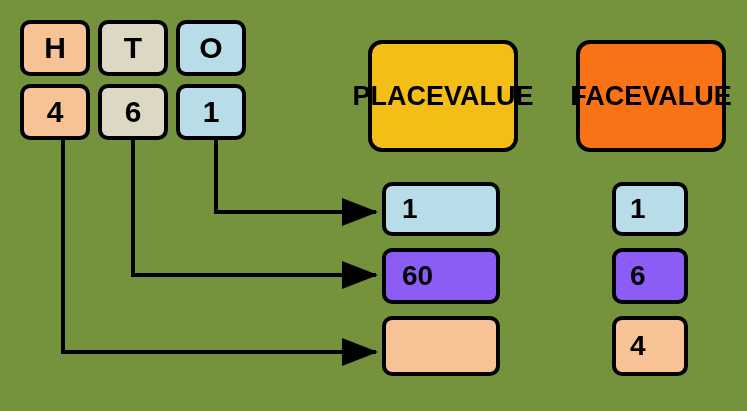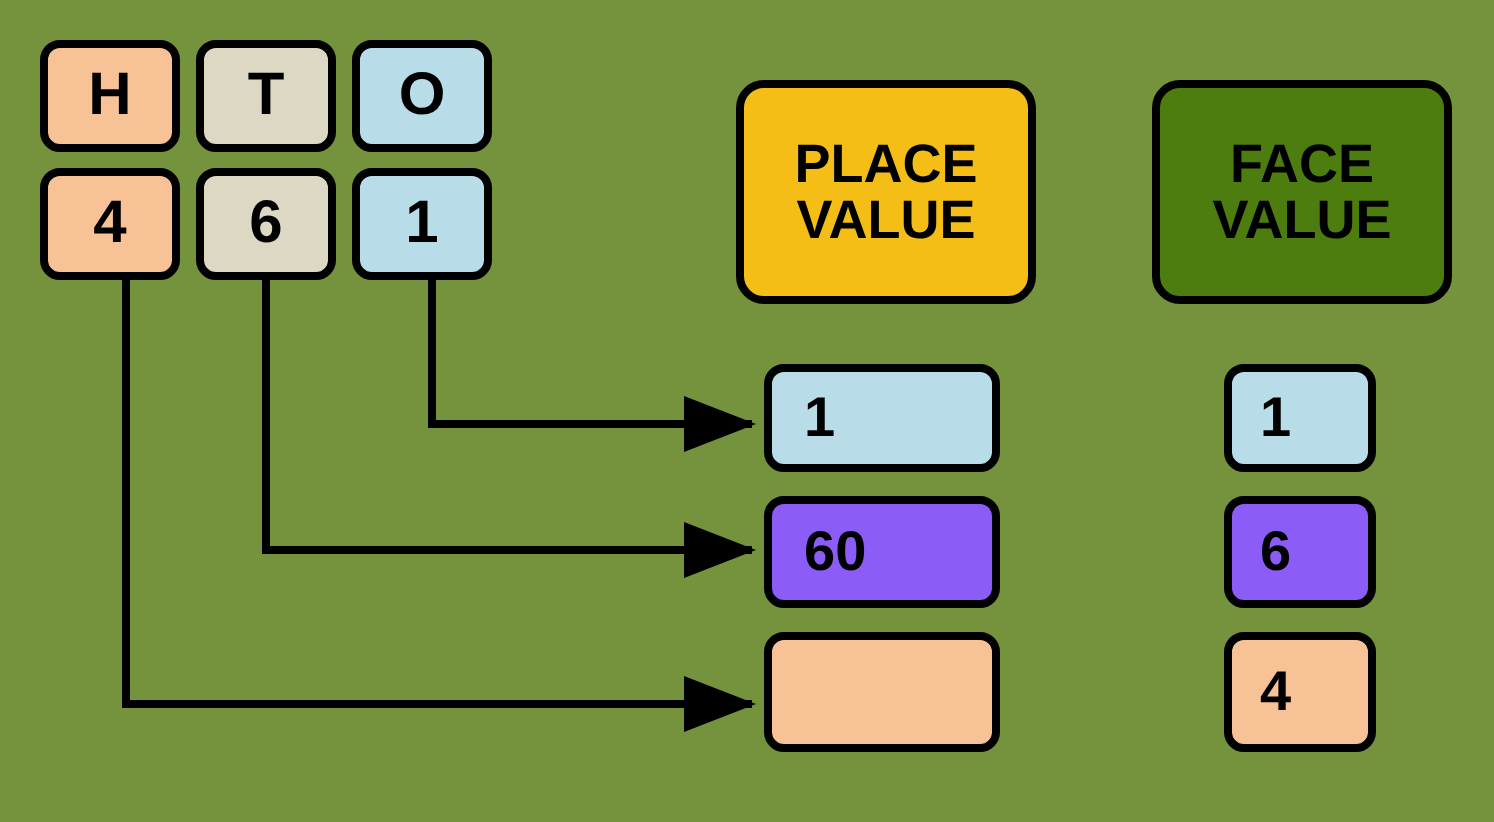--- a/index.html
+++ b/index.html
@@ -41,25 +41,25 @@
   .col-t { left: 98px; }
   .col-o { left: 176px; }
 
   
   .banner {
     width: 150px;
     height: 112px;
     top: 40px;
     font-size: 27px;
     border-radius: 14px;
-    flex-direction: column;
+    flex-direction: row;
     text-align: center;
   }
   .banner-place { left: 368px; background: #f5be16; }
-  .banner-face  { left: 576px; background: #4d7c0f; }
+  .banner-face  { left: 576px; background: #f97316; }
   .banner span { display: block; }
 
   
   .pv-box {
     left: 382px;
     width: 118px;
     font-size: 28px;
     justify-content: flex-start;
     padding-left: 16px;
   }

